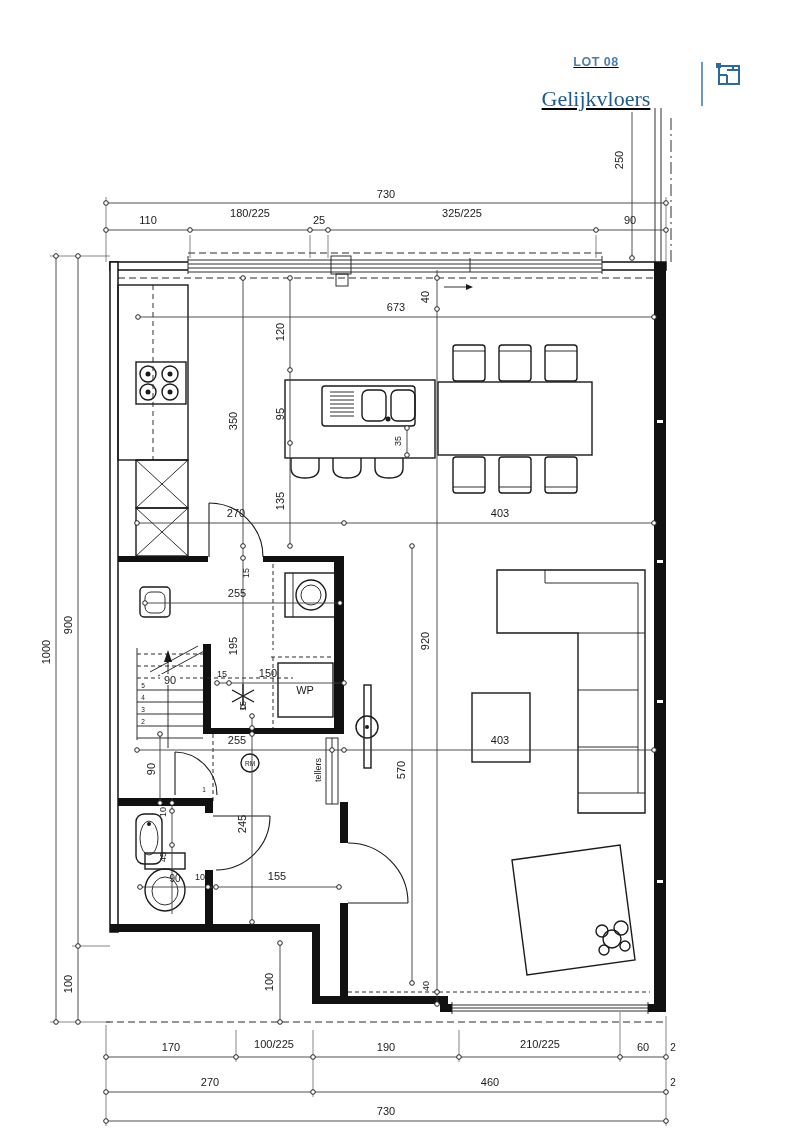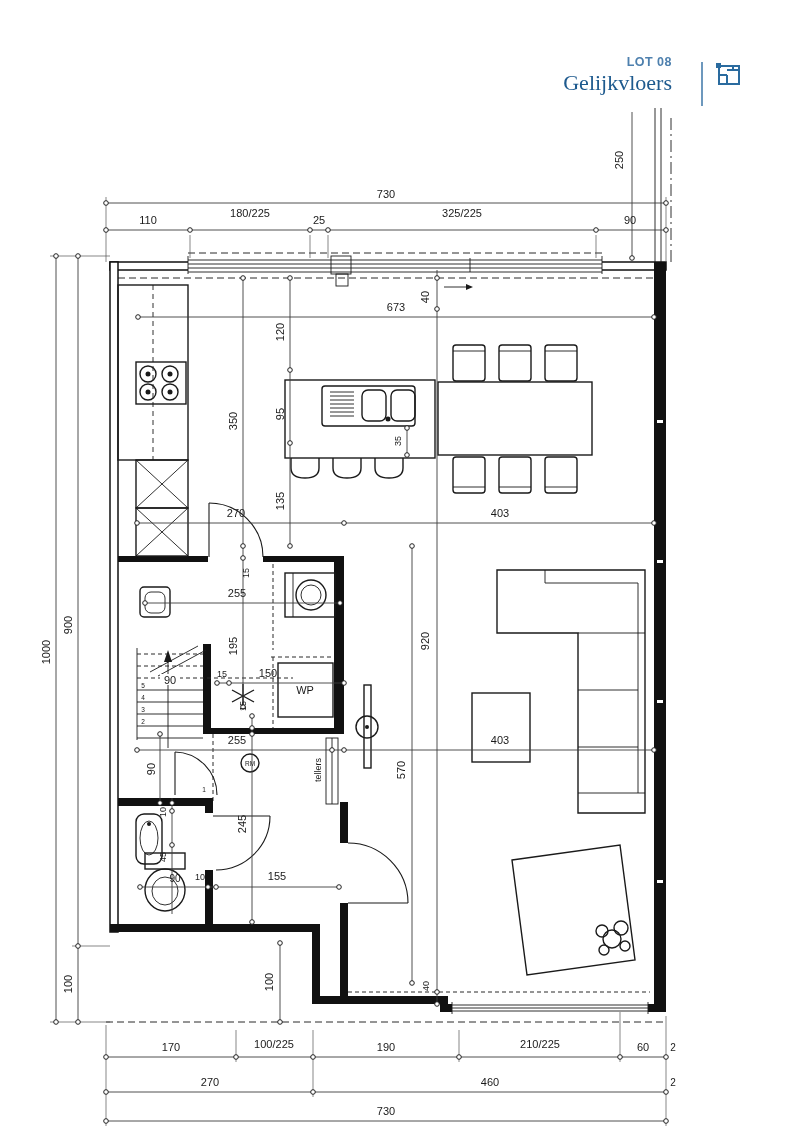--- a/index.html
+++ b/index.html
@@ -1,20 +1,20 @@
 <!DOCTYPE html>
 <html><head>
 <meta charset="utf-8">
 <style>
   html,body{margin:0;padding:0;background:#fff;}
   .page{position:relative;width:800px;height:1132px;background:#ffffff;overflow:hidden;
         font-family:"Liberation Sans",sans-serif;}
-  .titleblock{position:absolute;top:56px;left:480px;width:192px;text-align:right;line-height:1.1;}
+  .titleblock{position:absolute;top:56px;left:500px;width:192px;text-align:center;line-height:1.1;text-decoration:underline;}
   .lot{font-size:12.5px;letter-spacing:.5px;color:#4e80ae;font-weight:bold;}
-  .floor{font-size:22px;color:#1e5a8e;font-family:"Liberation Serif",serif;margin-top:1px;}
+  .floor{font-size:22px;color:#1e5a8e;font-family:"Liberation Serif",serif;margin-top:17px;}
   .divider{position:absolute;left:701px;top:62px;width:2px;height:44px;background:#6d98bd;}
   .planicon{position:absolute;left:714px;top:60px;width:30px;height:30px;}
   svg text{font-family:"Liberation Sans",sans-serif;font-size:11px;fill:#1a1a1a;}
   svg text.t9{font-size:9px;} svg text.t10{font-size:10px;} svg text.t6{font-size:6.5px;}
   .wall{fill:#111;stroke:none;}
   .wallh{fill:#fff;stroke:#111;stroke-width:1.5;}
   .dim{stroke:#3c3c3c;stroke-width:0.9;fill:none;}
   .wit{stroke:#555;stroke-width:0.7;fill:none;}
   .fur{stroke:#1a1a1a;stroke-width:1.4;fill:none;}
   .thin{stroke:#1a1a1a;stroke-width:0.9;fill:none;}

